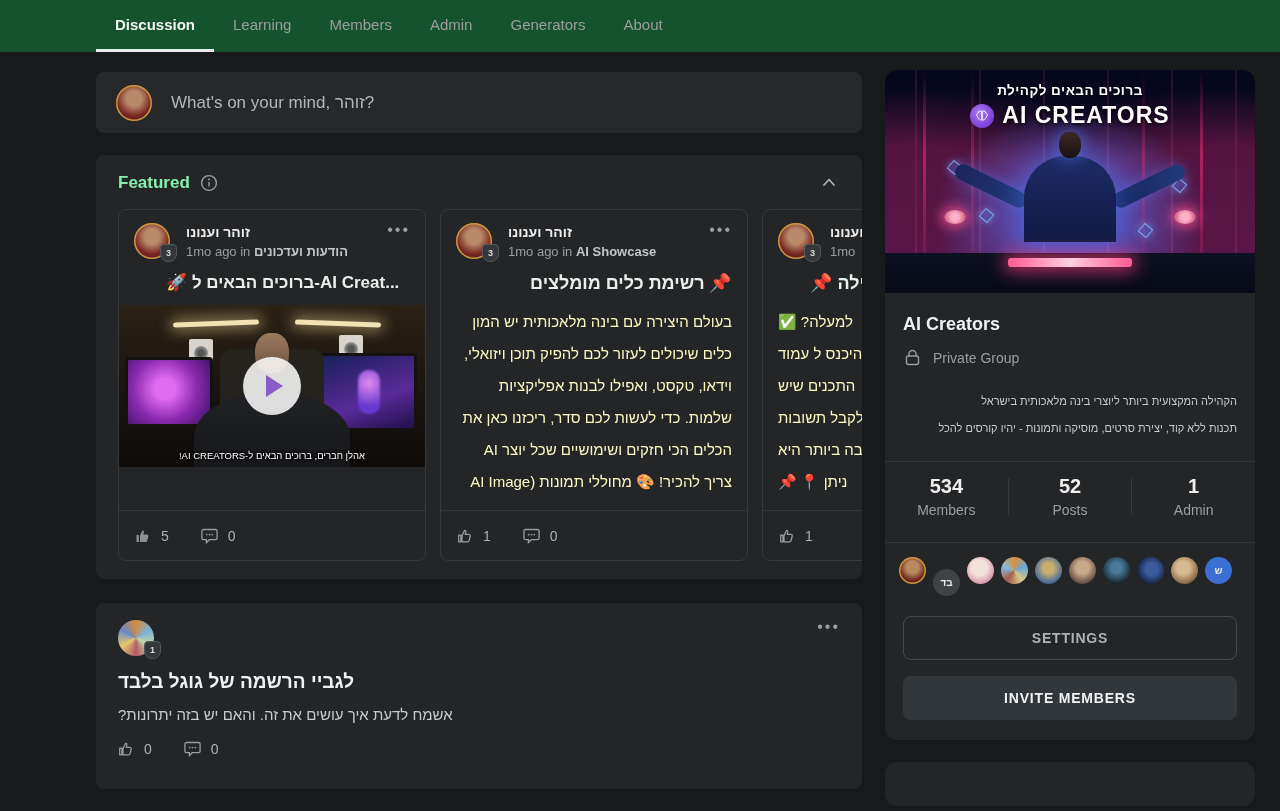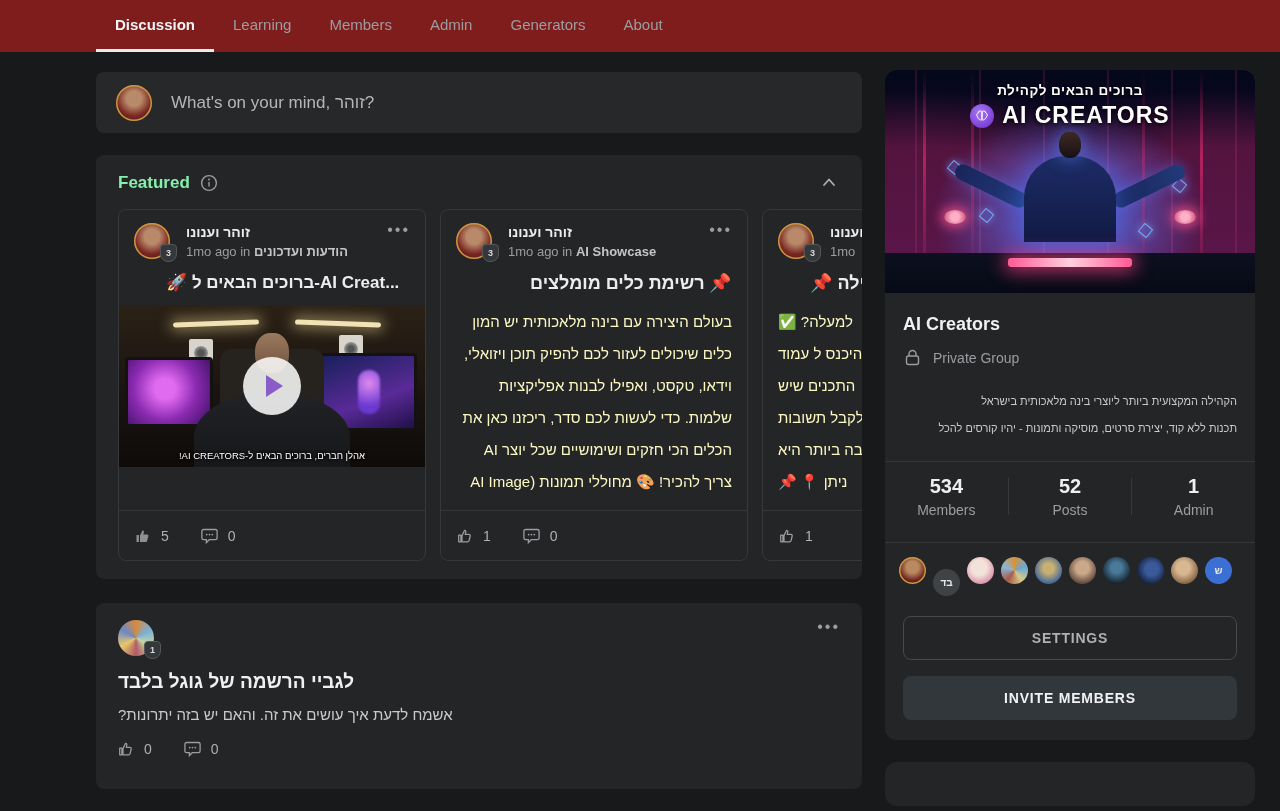--- a/index.html
+++ b/index.html
@@ -1,20 +1,20 @@
 <!DOCTYPE html>
 <html><head>
 <meta charset="utf-8">
 <style>
   * { margin:0; padding:0; box-sizing:border-box; }
   html,body { width:1280px; height:811px; overflow:hidden; background:#18191b;
     font-family:"Liberation Sans", sans-serif; color:#e8e9ea; }
 
   
-  .nav { position:absolute; top:0; left:0; width:1280px; height:52px; background:#7f1d1d; }
+  .nav { position:absolute; top:0; left:0; width:1280px; height:52px; background:#14532d; }
   .nav-inner { display:flex; padding-left:96px; height:52px; }
   .tab { padding:0 19px; line-height:49px; font-size:15px; color:#9b9da0; cursor:pointer;
          border-bottom:3px solid transparent; }
   .tab.active { color:#f2f3f4; font-weight:bold; border-bottom-color:#e9eaeb; }
 
   
   .feed { position:absolute; left:96px; top:72px; width:766px; }
   .card-bg { background:#232527; border-radius:8px; }
 
   .composer { height:61px; display:flex; align-items:center; padding-left:20px; background:#26282a; border-radius:8px; }

